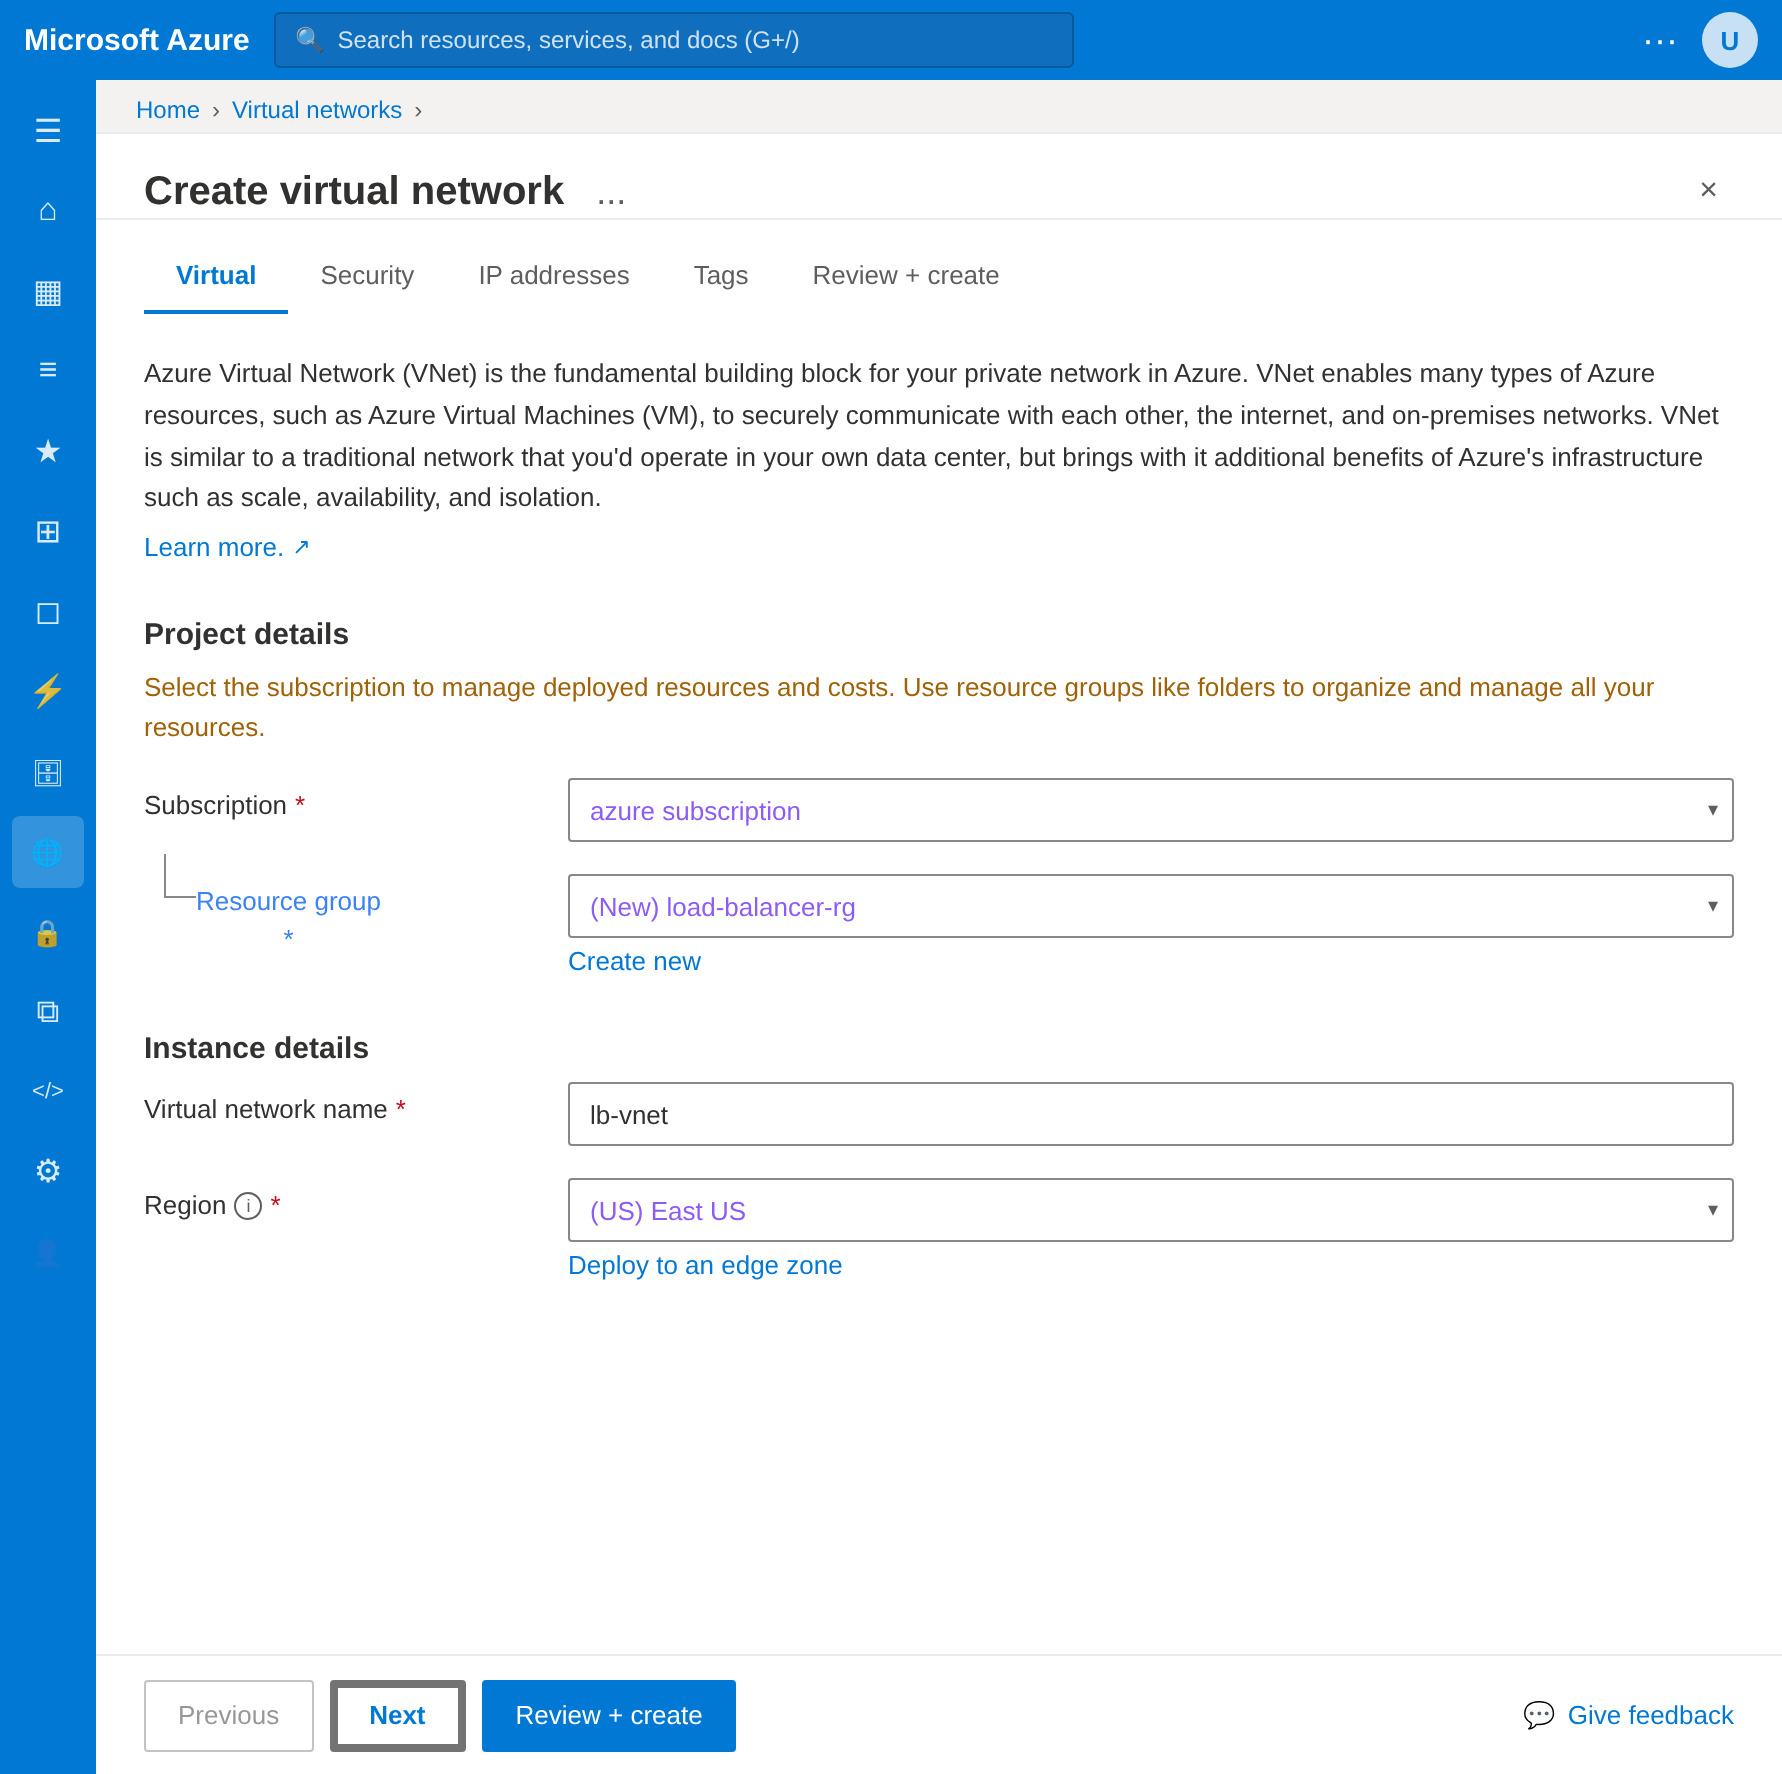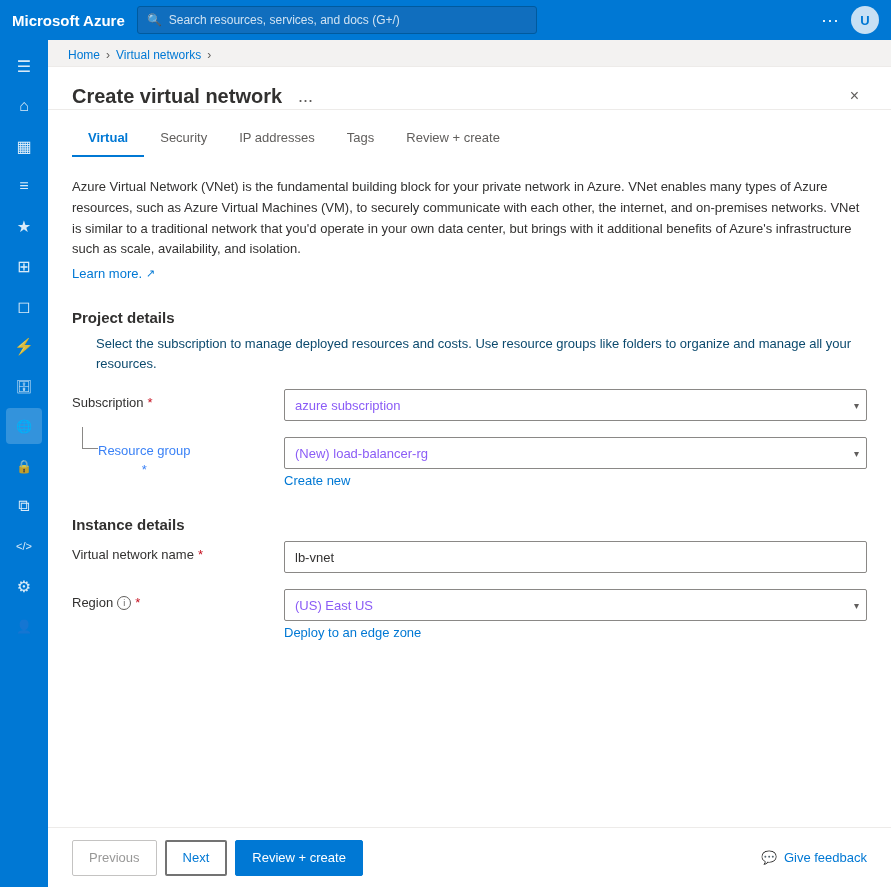--- a/index.html
+++ b/index.html
@@ -187,24 +187,23 @@
       margin-top: 28px;
     }
     .section-title {
       font-size: 15px;
       font-weight: 600;
       color: #323130;
       margin-bottom: 8px;
     }
     .section-desc {
       font-size: 13px;
-      color: #0c4a6e;
+      color: #a16207;
       margin-bottom: 16px;
       line-height: 1.5;
-      margin-left: 24px;
     }
 
     
     .form-row {
       display: flex;
       align-items: flex-start;
       margin-bottom: 16px;
       gap: 12px;
     }
     .form-label {
@@ -331,22 +330,23 @@
       font-family: 'Segoe UI', Arial, sans-serif;
     }
     .btn-default {
       background: white;
       border: 1px solid #8a8886;
       color: #323130;
     }
     .btn-default:disabled { opacity: 0.5; cursor: not-allowed; }
     .btn-outline {
       background: white;
-      border: 2px solid #737373;
+      border: 4px solid #737373;
       color: #0078d4;
+      font-weight: bold;
     }
     .btn-primary {
       background: #0078d4;
       border: 1px solid #0078d4;
       color: white;
     }
     .bottom-bar-right {
       margin-left: auto;
       display: flex;
       align-items: center;

